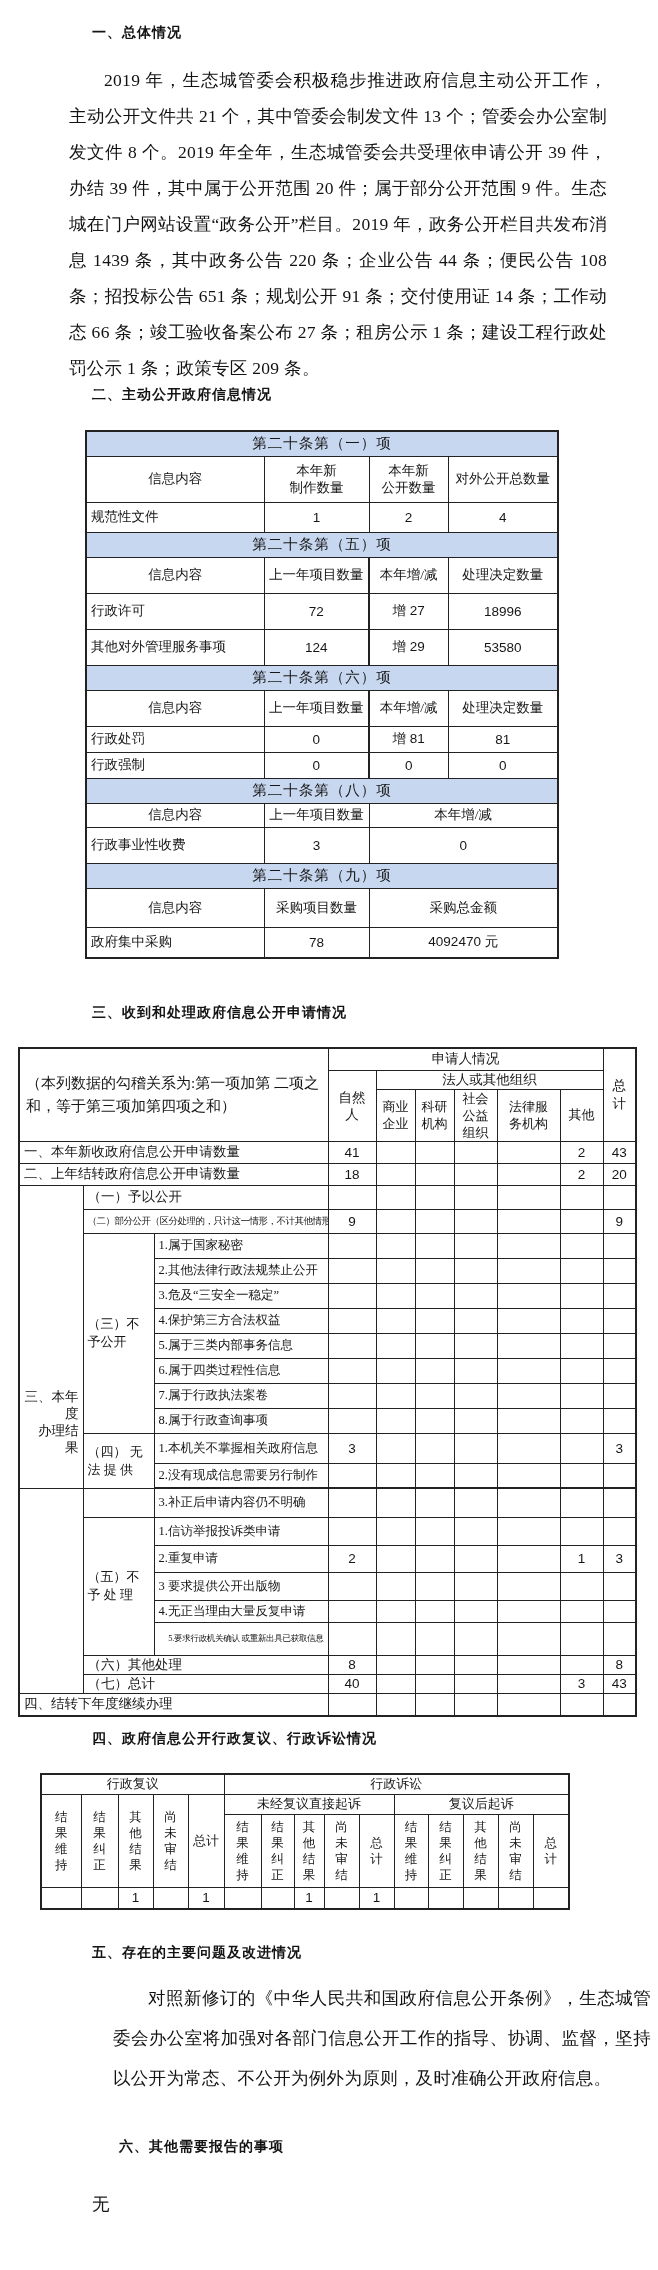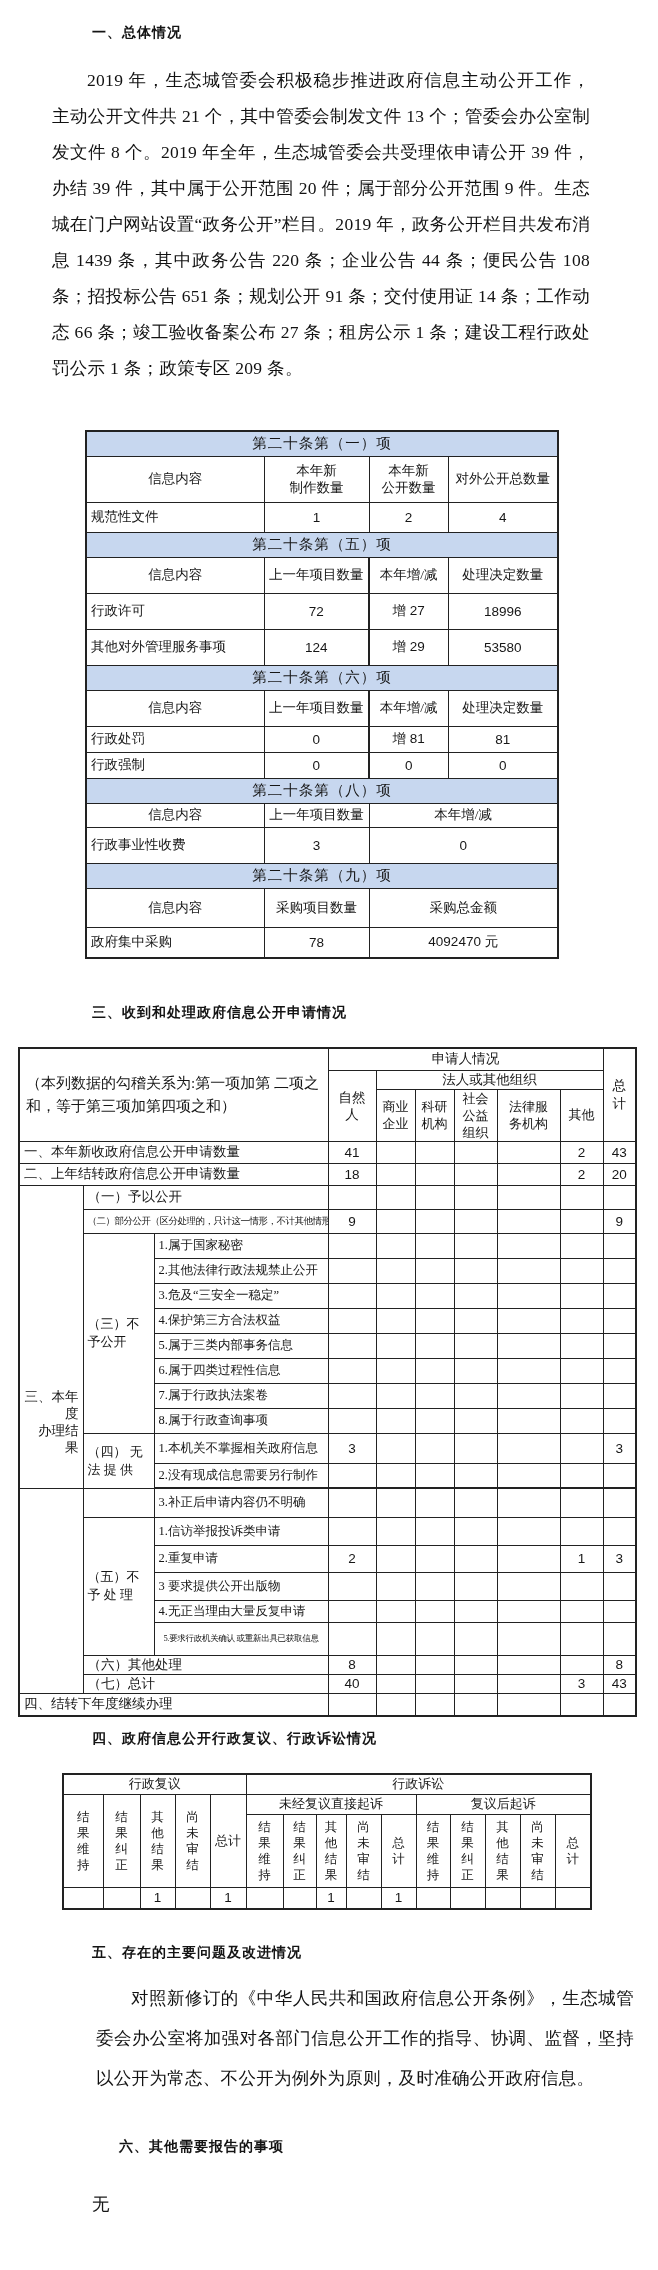--- a/index.html
+++ b/index.html
@@ -1,48 +1,49 @@
 <!DOCTYPE html>
 <html><head>
 <meta charset="utf-8">
 <style>
   html,body{margin:0;padding:0;background:#fff;}
   .page{position:relative;width:658px;height:2270px;background:#ffffff;overflow:hidden;
         font-family:"Liberation Serif","DejaVu Serif",serif;color:#161616;}
   .sec{position:absolute;font-family:"Liberation Sans","DejaVu Sans",sans-serif;
        font-weight:bold;font-size:14px;letter-spacing:1px;color:#141414;white-space:nowrap;}
-  .para{position:absolute;width:538px;left:52px;font-size:17.5px;text-align:justify;
+  .para{position:absolute;width:538px;left:69px;font-size:17.5px;text-align:justify;
         text-indent:2em;letter-spacing:.3px;color:#121212;}
   #para1{top:62px;line-height:36px;}
   #para5{top:1978px;line-height:40px;margin-left:44px;}
   .none{position:absolute;left:92px;top:2192px;font-size:17.5px;}
   table{border-collapse:collapse;table-layout:fixed;position:absolute;border:2px solid #222;}
   td{border:1px solid #222;padding:0 4px;overflow:hidden;font-size:14px;vertical-align:middle;color:#161616;}
   .band{background:#c7d7ef;text-align:center;font-size:14.5px;letter-spacing:1px;}
   .lbl{text-align:left;font-size:13.5px;}
   .num{font-family:"Liberation Sans","DejaVu Sans",sans-serif;font-size:13.5px;text-align:center;}
   .pre{white-space:pre-line;line-height:17px;}
   .hd{font-size:13.5px;text-align:center;}
   .tk{border-left:2px solid #222;}
   .sb{border-bottom:2px solid #222;}
   .note{font-size:15px;line-height:1.55;text-align:left;padding:2px 6px;}
   .gcell{vertical-align:bottom;padding-bottom:32px;font-size:13.5px;text-align:right;}
   .sub{font-size:12.5px;text-align:left;}
   .sm1{font-size:9.5px;letter-spacing:-0.5px;white-space:nowrap;text-align:left;}
-  .sm2{font-size:8.5px;letter-spacing:-0.3px;white-space:nowrap;text-align:center;}
+  .sm2{font-size:8.5px;letter-spacing:-0.3px;white-space:nowrap;text-align:right;}
   .vtxt{white-space:pre-line;line-height:16px;text-align:center;font-size:12.5px;padding:2px 0;}
   .rvh{font-size:13px;text-align:center;}
 </style>
 </head>
 <body>
 
 <div class="page">
 
   <div class="sec" style="left:92px;top:24px;">一、总体情况</div>
   <div class="para" id="para1">2019 年，生态城管委会积极稳步推进政府信息主动公开工作，主动公开文件共 21 个，其中管委会制发文件 13 个；管委会办公室制发文件 8 个。2019 年全年，生态城管委会共受理依申请公开 39 件，办结 39 件，其中属于公开范围 20 件；属于部分公开范围 9 件。生态城在门户网站设置“政务公开”栏目。2019 年，政务公开栏目共发布消息 1439 条，其中政务公告 220 条；企业公告 44 条；便民公告 108 条；招投标公告 651 条；规划公开 91 条；交付使用证 14 条；工作动态 66 条；竣工验收备案公布 27 条；租房公示 1 条；建设工程行政处罚公示 1 条；政策专区 209 条。</div>
+  <div class="sec" style="left:92px;top:386px;">二、主动公开政府信息情况</div>
 
   <table style="left:85px;top:430px;width:472px;">
     <colgroup>
         <col style="width:178px">
         <col style="width:105px">
         <col style="width:79px">
         <col style="width:110px">
       </colgroup>
     <tbody>
         <tr style="height:25px">
@@ -406,21 +407,21 @@
           <td></td>
       <td></td>
           <td></td>
       <td></td>
     </tr>
   </tbody>
     </table>
 
   <div class="sec" style="left:92px;top:1730px;">四、政府信息公开行政复议、行政诉讼情况</div>
 
-  <table style="left:62px;top:1773px;width:528px;">
+  <table style="left:40px;top:1773px;width:528px;">
     <colgroup>
       <col style="width:40px">
         <col style="width:37px">
         <col style="width:35px">
         <col style="width:35px">
         <col style="width:36px">
       <col style="width:37px">
         <col style="width:33px">
         <col style="width:30px">
         <col style="width:35px">

